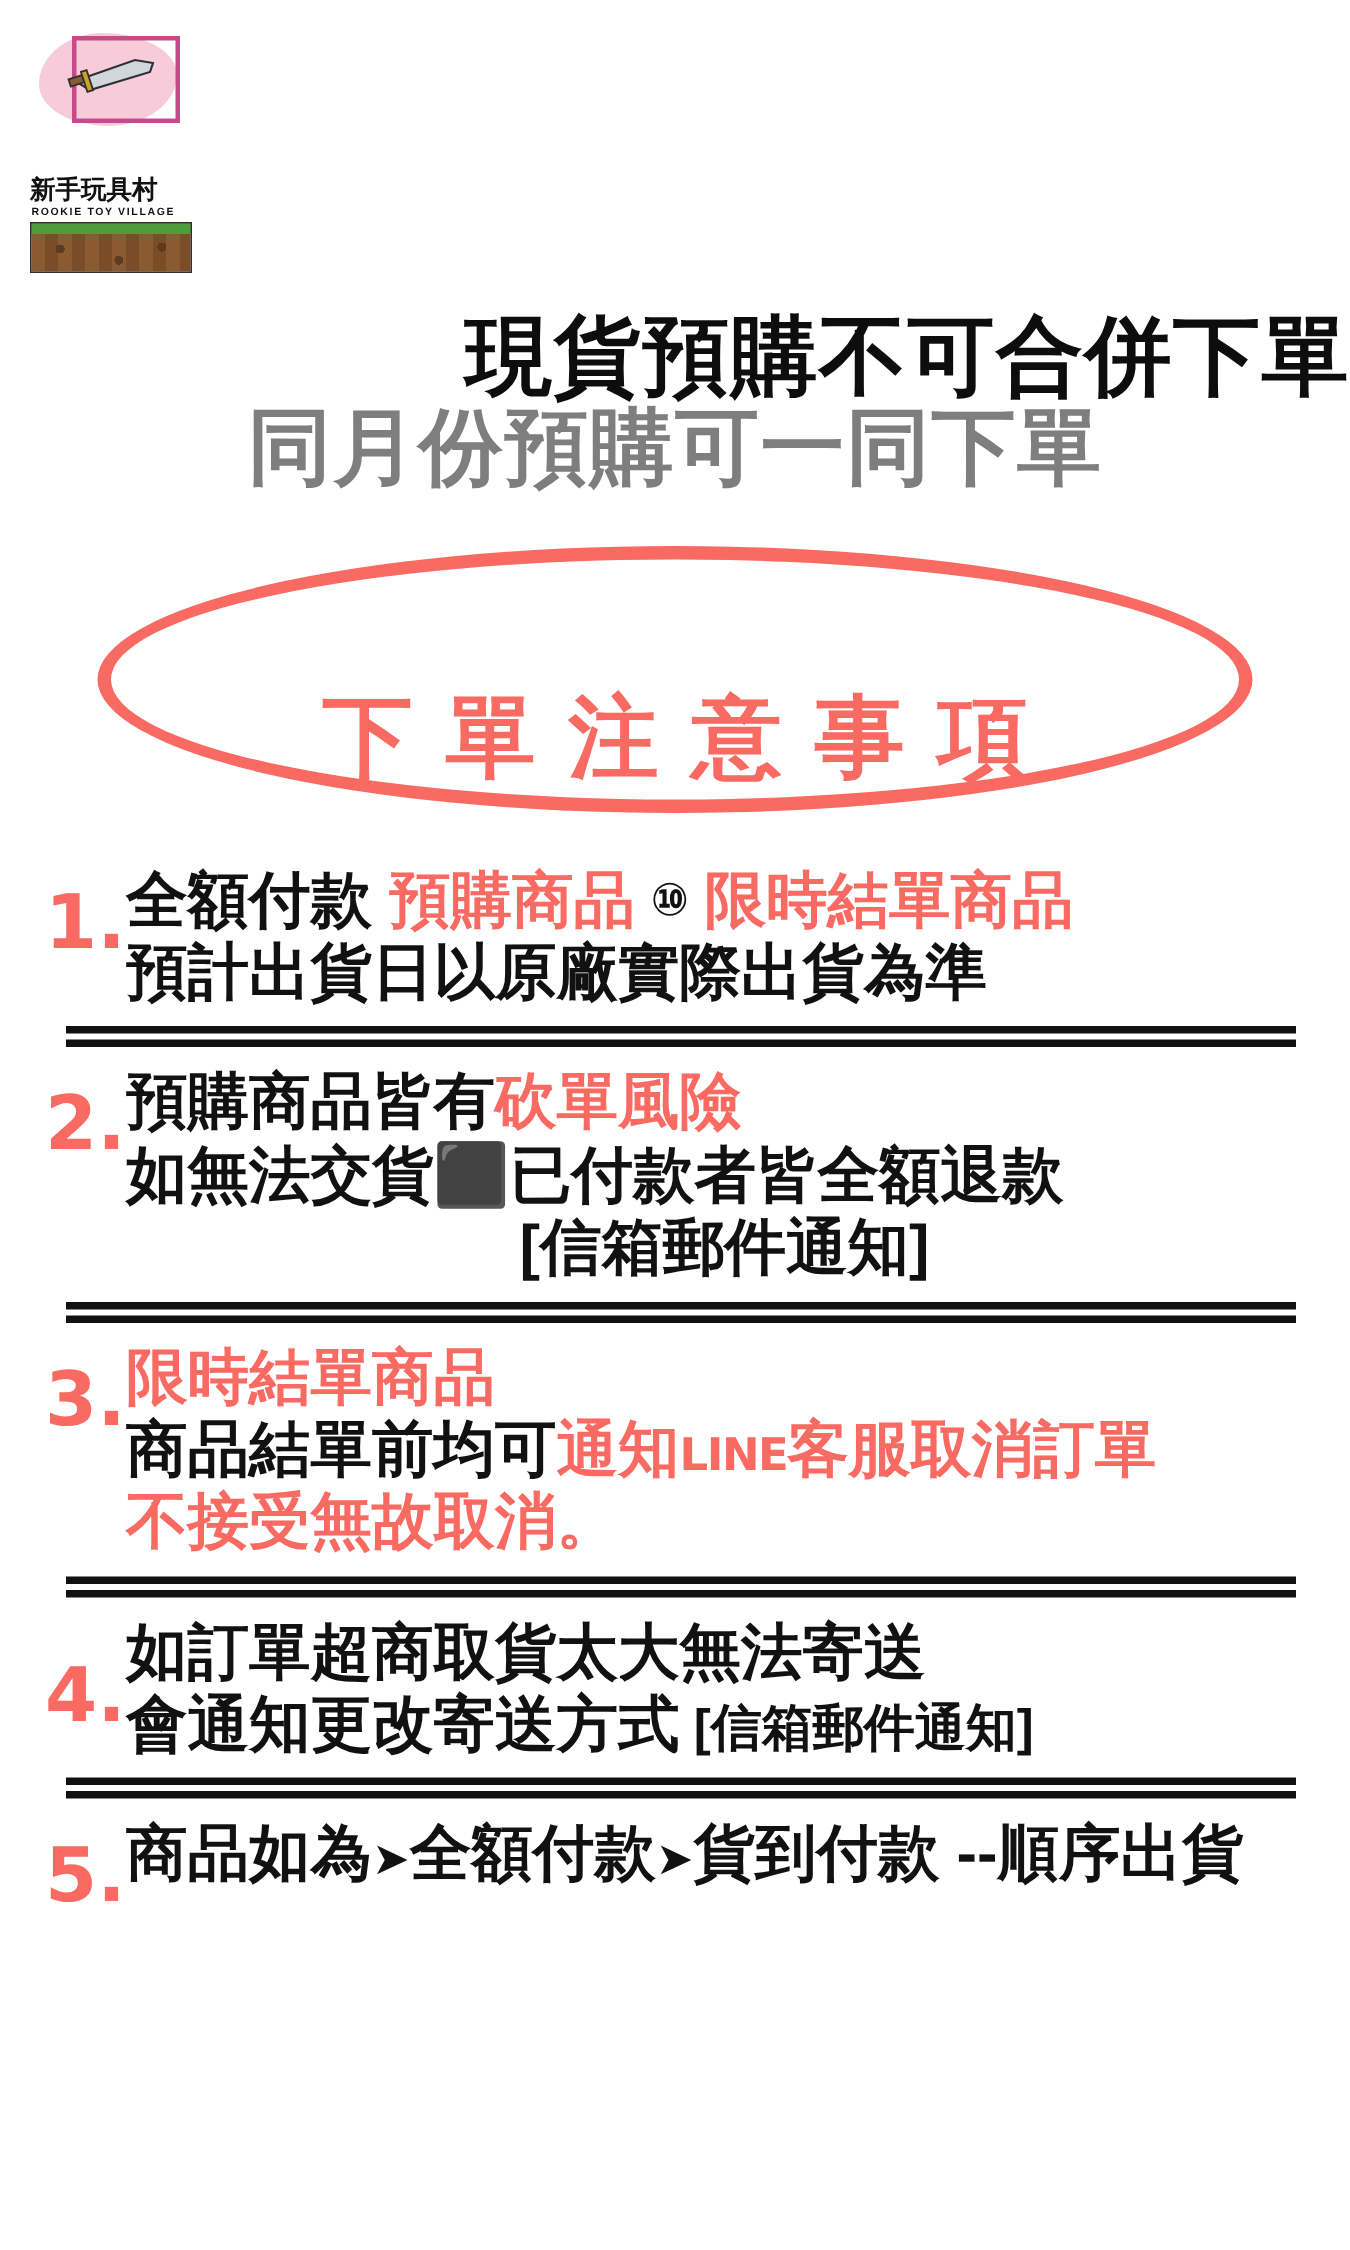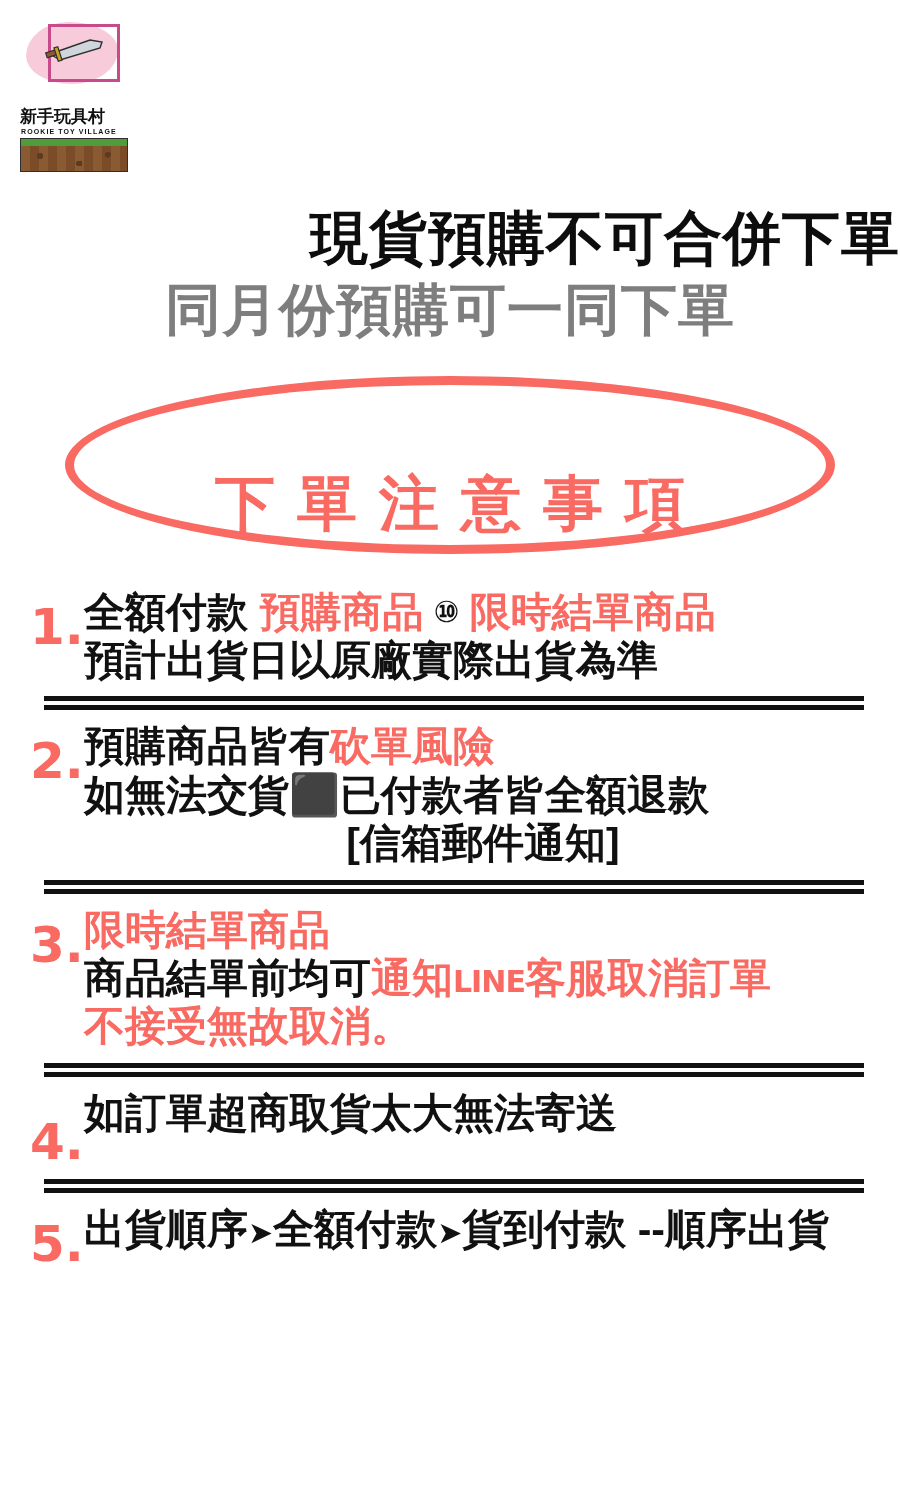--- a/index.html
+++ b/index.html
@@ -60,21 +60,21 @@
     left: 24px;
     top: 18px;
     width: 70px;
     height: 24px;
   }
   .logo-text {
     font-size: 17px;
     font-weight: bold;
     letter-spacing: 0px;
     line-height: 1;
-    margin-top: 6px;
+    margin-top: 16px;
     margin-left: 2px;
     white-space: nowrap;
   }
   .logo-text-en {
     font-size: 7px;
     font-weight: bold;
     letter-spacing: 1.1px;
     margin-top: 3px;
     margin-left: 3px;
     color: #111;
@@ -120,21 +120,20 @@
     letter-spacing: 1px;
     margin-top: 48px;
     line-height: 1.05;
     color: #0d0d0d;
   }
   .sub2 {
     text-align: center;
     font-size: 56px;
     font-weight: bold;
     letter-spacing: 1px;
-    margin-top: 12px;
     line-height: 1.05;
     color: #7e7e7e;
   }
 
   
   .oval-wrap {
     margin: 36px auto 0 auto;
     width: 770px;
     height: 178px;
     border: 9px solid #f86a62;
@@ -268,22 +267,23 @@
         <div class="line"><span class="red">限時結單商品</span></div>
         <div class="line"><span class="blk">商品結單前均可</span><span class="red">通知</span><span class="red line-brand">LINE</span><span class="red">客服取消訂單</span></div>
         <div class="line"><span class="red">不接受無故取消。</span></div>
       </div>
     </div>
     <div class="divider"></div>
     <div class="item">
       <div class="item-num num-offset-low">4.</div>
       <div class="item-body">
         <div class="line"><span class="blk">如訂單超商取貨太大無法寄送</span></div>
+        <div class="line"><span class="blk">會通知更改寄送方式</span><span class="blk small-blk">  [信箱郵件通知]</span></div>
       </div>
     </div>
     <div class="divider"></div>
     <div class="item">
       <div class="item-num num-offset-mid">5.</div>
       <div class="item-body">
-        <div class="line"><span class="blk">出貨順序</span><span class="blk arrow">➤</span><span class="blk">全額付款</span><span class="blk arrow">➤</span><span class="blk">貨到付款 --順序出貨</span></div>
+        <div class="line"><span class="blk">商品如為</span><span class="blk arrow">➤</span><span class="blk">全額付款</span><span class="blk arrow">➤</span><span class="blk">貨到付款 --順序出貨</span></div>
       </div>
     </div>
   </div>
 
 </body></html>

